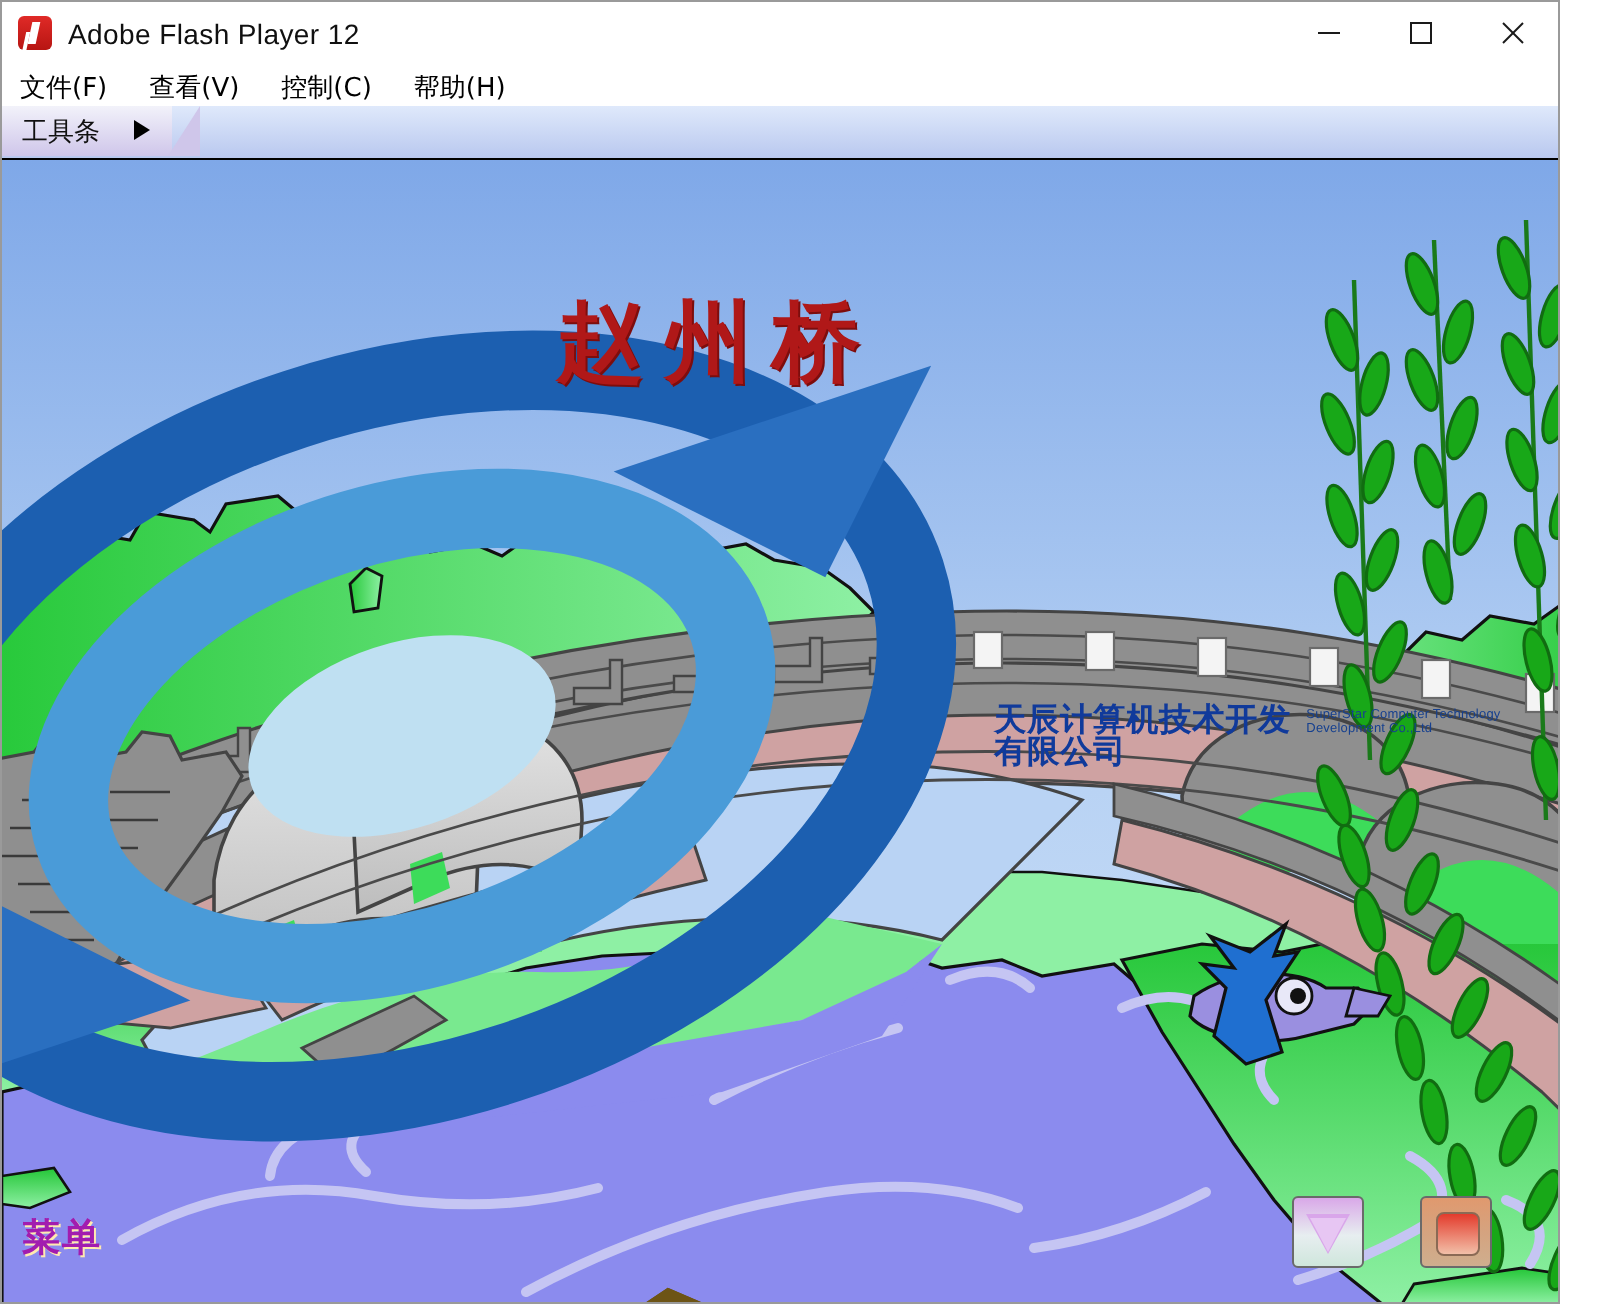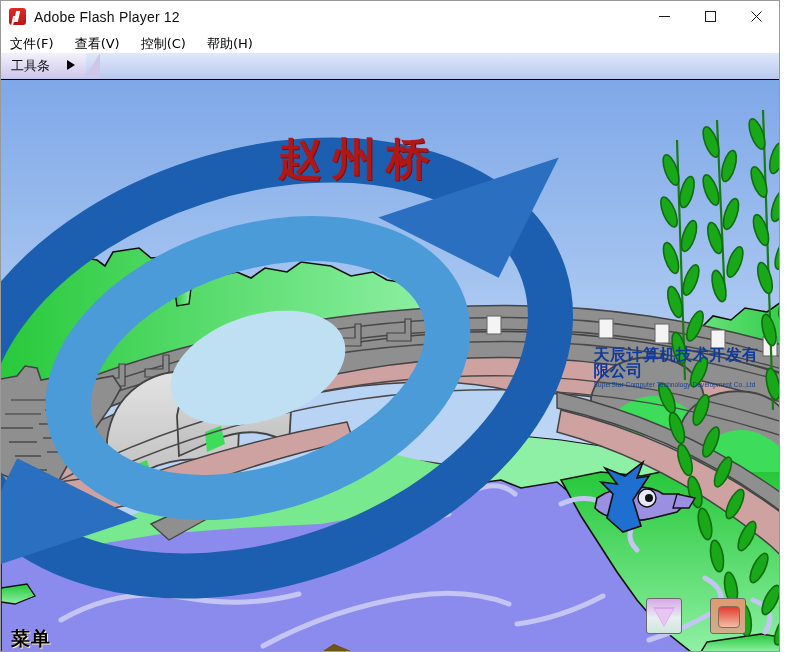--- a/index.html
+++ b/index.html
@@ -71,43 +71,42 @@
   }
   
   .stage{flex:1 1 auto;position:relative;overflow:hidden;}
   .stage svg{display:block;width:800px;height:572px;}
   
   .brand{
     position:absolute;right:8px;top:2px;display:flex;align-items:center;
     pointer-events:none;
   }
   .brand-logo{width:44px;height:32px;margin-right:5px;}
-  .brand-text{display:flex;flex-direction:column;line-height:1;}
+  .brand-text{display:flex;flex-direction:row;line-height:1;}
   .brand-cn{
     font-size:16px;font-weight:bold;color:#103a9b;letter-spacing:.5px;
     font-family:"DejaVu Sans","Liberation Sans",sans-serif;
   }
   .brand-en{
     font-size:6.5px;color:#16408f;margin-top:3px;letter-spacing:.1px;
     font-family:"Liberation Sans",sans-serif;
   }
   .stage-title{
-    position:absolute;left:277px;top:50px;
+    position:absolute;left:277px;top:62px;
     font-size:44px;font-weight:bold;color:#b01818;
     letter-spacing:10px;
     font-family:"DejaVu Sans","Liberation Sans",sans-serif;
     text-shadow:1px 1px 0 #7d0d0d;
   }
   .menu-house{position:absolute;left:2px;bottom:0;width:82px;height:55px;}
   .menu-house-label{
     position:absolute;left:8px;top:10px;font-size:19px;font-weight:bold;
-    color:#000000;letter-spacing:1px;
+    color:#a21caf;letter-spacing:1px;
     font-family:"DejaVu Sans","Liberation Sans",sans-serif;
     text-shadow:1px 1px 0 #ffe9b0;
-    margin-top:20px;
   }
   .ctrlbtn{
     position:absolute;width:36px;height:36px;border:1px solid #6a6a6a;
     border-radius:3px;box-sizing:border-box;
   }
   .btn-next{
     left:645px;bottom:17px;
     background:linear-gradient(#d9a8e8,#e7eef0 55%,#cfe6dc);
   }
   .btn-stop{

